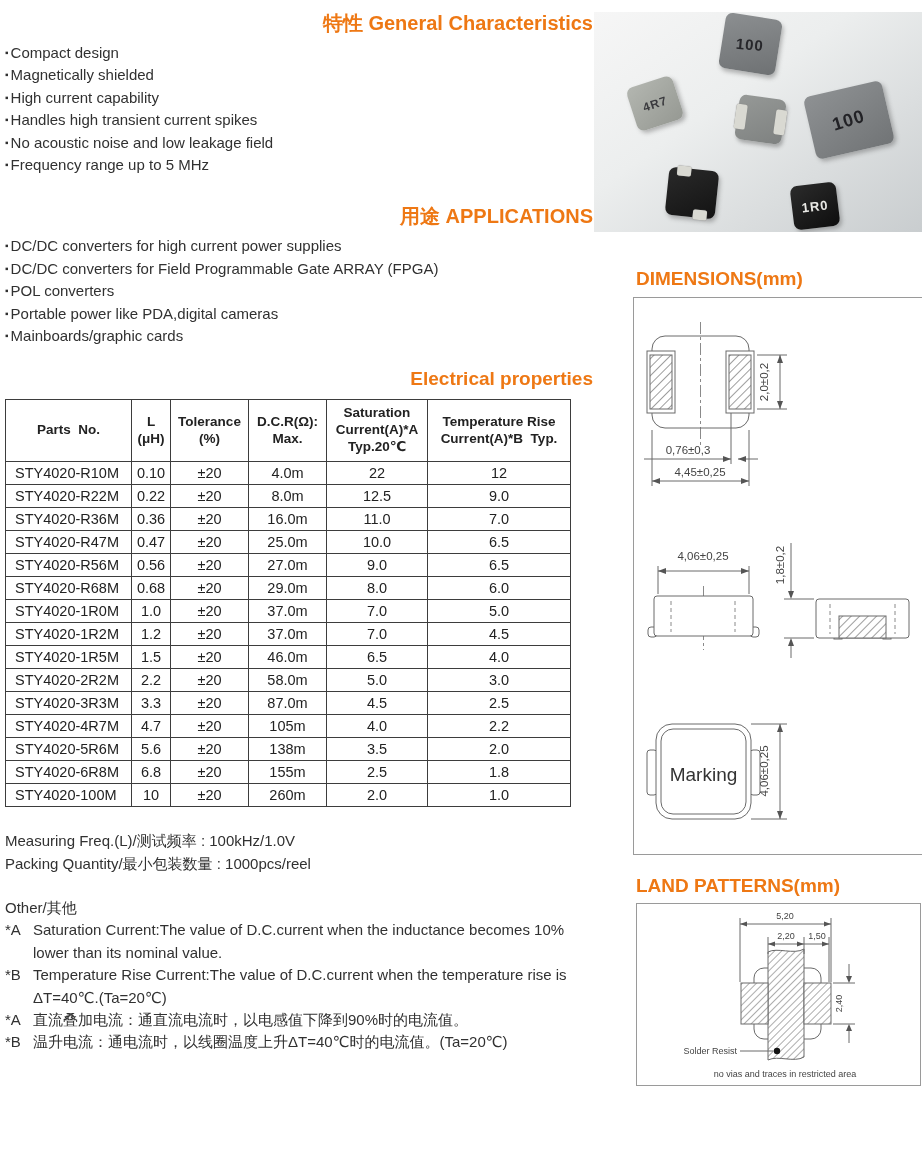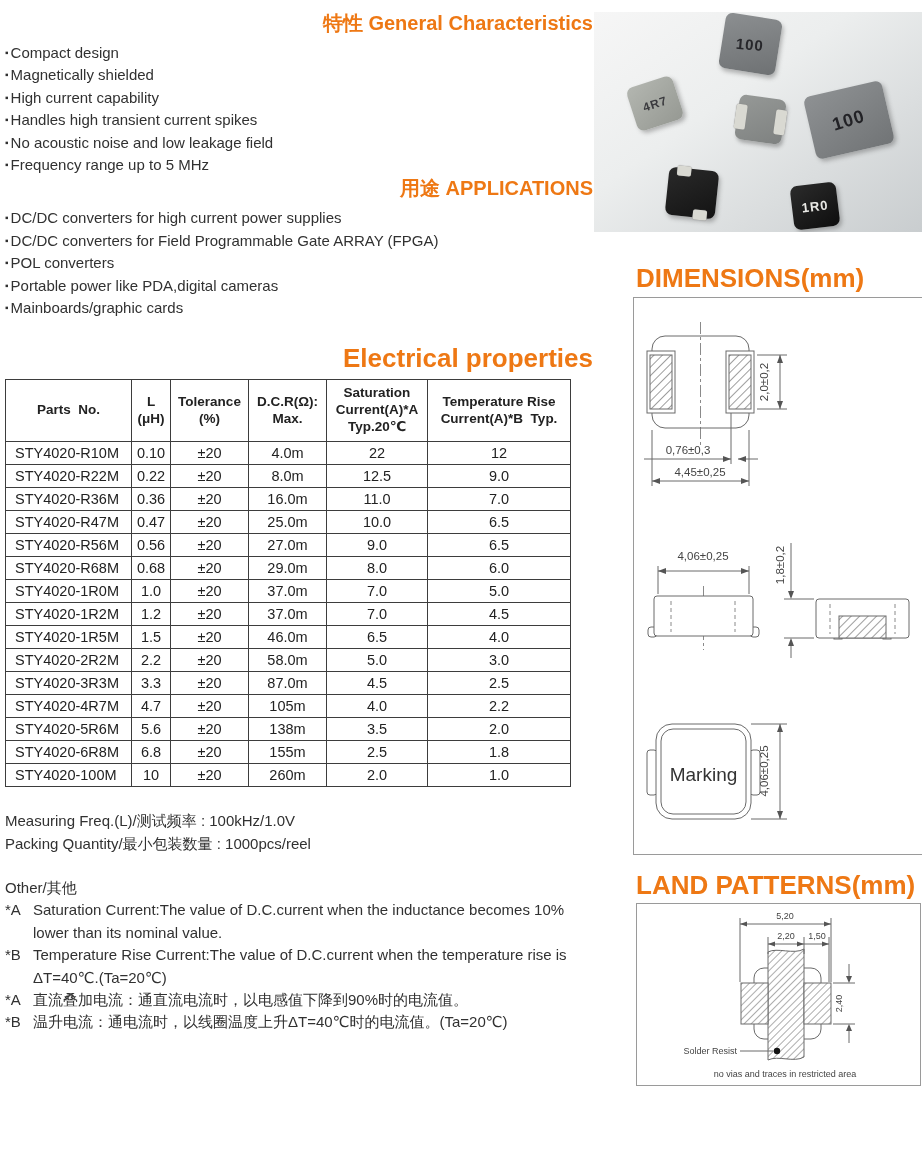--- a/index.html
+++ b/index.html
@@ -2,28 +2,28 @@
 <html><head>
 <meta charset="utf-8">
 <style>
   html,body{margin:0;padding:0;background:#fff;}
   .page{position:relative;width:922px;height:1151px;background:#fff;overflow:hidden;
         font-family:"Liberation Sans","DejaVu Sans",sans-serif;color:#333;}
   
   .left-col{position:absolute;left:5px;top:0;width:588px;}
   h2{margin:0;font-weight:bold;text-align:right;}
   .h-lg{font-size:20px;line-height:24px;}
-  .h-md{font-size:26px;line-height:23px;}
+  .h-md{font-size:19px;line-height:23px;}
   .orange{color:#EE7814;}
   .gc-title{margin-top:11px;}
   .bullets{list-style:none;margin:7px 0 0 0;padding:0;}
   .bullets li{font-size:15px;line-height:22.4px;color:#313131;white-space:nowrap;}
   .bullets li::before{content:"▪";font-size:10px;margin-right:2px;vertical-align:2px;color:#313131;}
-  .app-title{margin-top:0;}
-  .ep-title{margin-top:28px;}
+  .app-title{margin-top:28px;}
+  .ep-title{margin-top:20px;}
   .spec-table{border-collapse:collapse;margin-top:9px;table-layout:fixed;width:565px;}
   .spec-table th,.spec-table td{border:1px solid #3d3d3d;text-align:center;color:#222;}
   .spec-table th{font-size:13.5px;font-weight:bold;line-height:1.25;padding:5px 1px;white-space:pre-wrap;}
   .spec-table td{font-size:14.5px;height:22px;line-height:22px;padding:0 1px;overflow:hidden;}
   .spec-table td.part-cell{text-align:left;padding-left:9px;}
   .notes{margin-top:23px;font-size:15px;color:#313131;}
   .notes p{margin:0;line-height:22.4px;}
   .notes .sp-before{margin-top:22px;}
   .note-row{display:flex;line-height:22.4px;}
   .note-label{flex:0 0 28px;}

